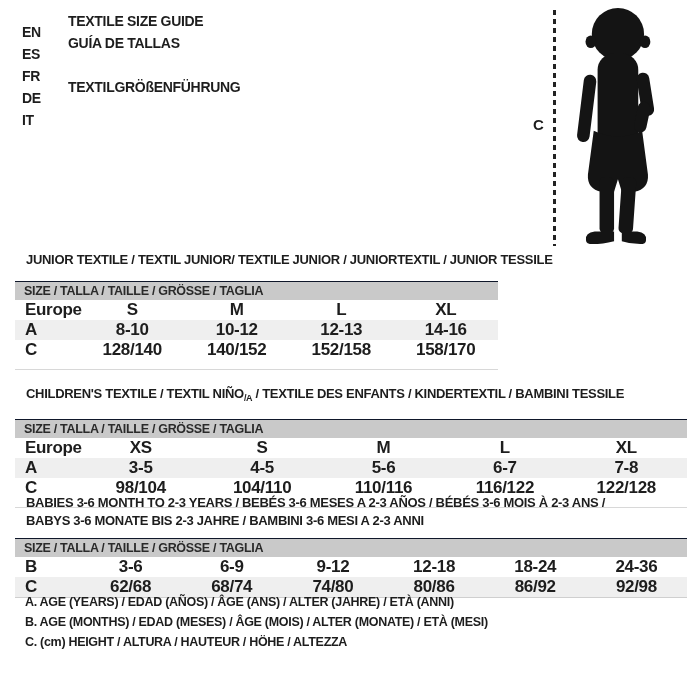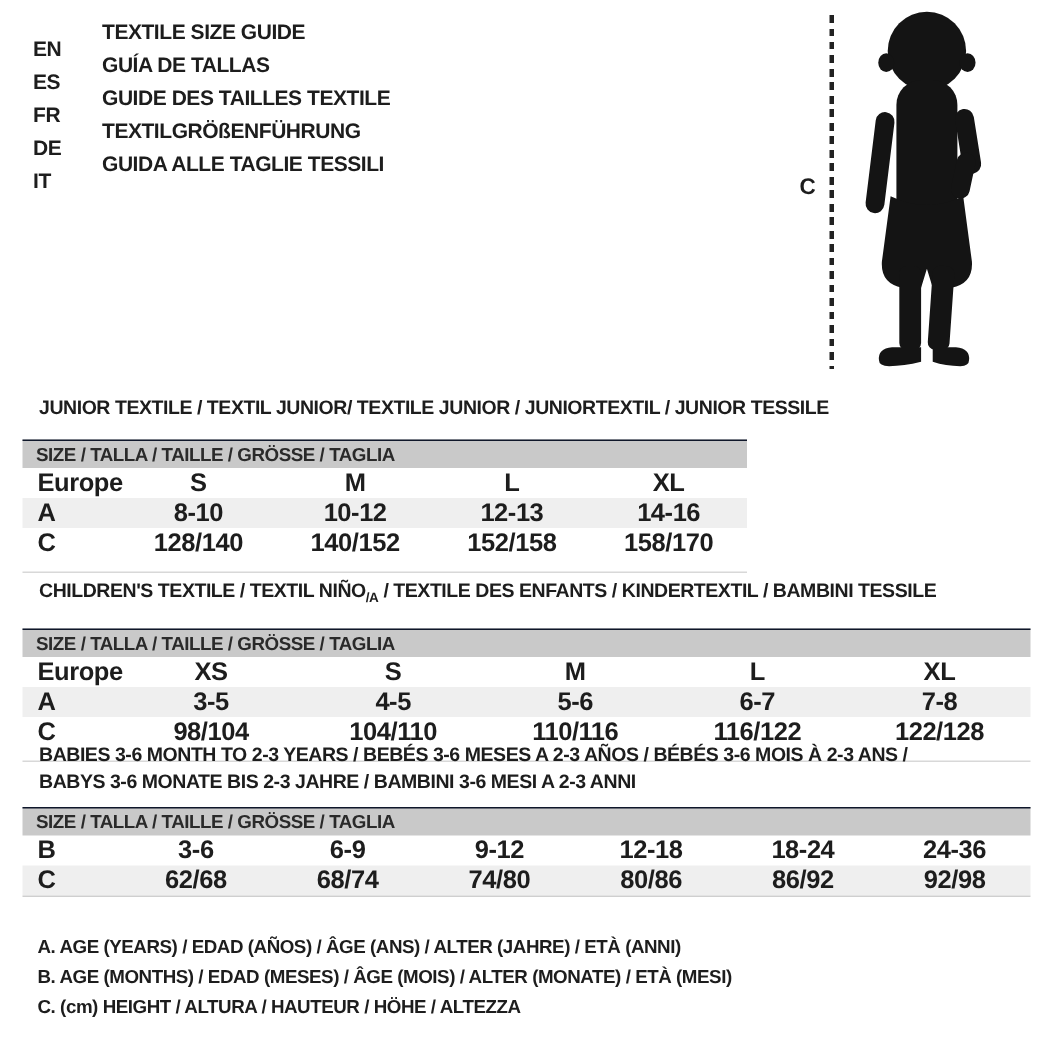--- a/index.html
+++ b/index.html
@@ -13,66 +13,64 @@
   .lang-block{position:absolute;left:22px;top:10px;}
   .lang-row{display:flex;height:22px;align-items:center;font-size:14px;}
   .lang-code{width:46px;flex:0 0 46px;margin-top:22px;}
   
   .measure-c{position:absolute;left:533px;top:116px;font-size:15px;}
   .dash-line{position:absolute;left:553px;top:10px;width:3px;height:236px;
     background:repeating-linear-gradient(to bottom,#222 0 5px,transparent 5px 9px);}
   .toddler{position:absolute;left:562px;top:5px;}
   
   .size-table{position:absolute;left:15px;}
-  .t1{top:253px;width:483px;margin-top:12px;}
+  .t1{top:253px;width:483px;}
   .t2{top:374px;width:672px;margin-top:13px;}
   .t3{top:494px;width:672px;}
   .tbl-title{font-size:13px;line-height:14px;padding-left:11px;margin-bottom:14px;white-space:nowrap;}
   .t3 .tbl-title{line-height:18px;margin-bottom:8px;}
   .tbl-title sub{font-size:9px;vertical-align:-3px;letter-spacing:-0.3px;}
   .tbl-head{height:18px;background:#c9c9c9;border-top:1px solid #0f172a;
     display:flex;align-items:center;padding-left:9px;font-size:12.5px;color:#2a2a2a;}
   .tbl-row{display:grid;height:20px;align-items:center;font-size:17px;}
   .cols-4{grid-template-columns:65px repeat(4,1fr);}
   .cols-5{grid-template-columns:65px repeat(5,1fr);}
   .cols-6{grid-template-columns:65px repeat(6,1fr);}
   .tbl-body .tbl-row:nth-child(even){background:#efefef;}
   .row-label{padding-left:10px;text-align:left;}
   .size-cell{text-align:center;}
   .tbl-foot{height:9px;border-bottom:1px solid #d8d8d8;}
   .t3 .tbl-foot{height:0;border-bottom:1px solid #cfcfcf;}
   
-  .footnotes{position:absolute;left:25px;top:621px;font-size:12.5px;}
+  .footnotes{position:absolute;left:25px;top:592px;font-size:12.5px;}
   .footnote{height:20px;line-height:20px;white-space:nowrap;}
 </style>
 </head>
 <body>
 
 <div class="canvas">
 
   <div class="lang-block">
     <div class="lang-row">
       <span class="lang-code">EN</span>
       <span class="lang-label">TEXTILE SIZE GUIDE</span>
     </div>
     <div class="lang-row">
       <span class="lang-code">ES</span>
       <span class="lang-label">GUÍA DE TALLAS</span>
     </div>
     <div class="lang-row">
       <span class="lang-code">FR</span>
-      <span class="lang-label">GUIDE DES TAILLES TEXTILE</span>
     </div>
     <div class="lang-row">
       <span class="lang-code">DE</span>
       <span class="lang-label">TEXTILGRÖßENFÜHRUNG</span>
     </div>
     <div class="lang-row">
       <span class="lang-code">IT</span>
-      <span class="lang-label">GUIDA ALLE TAGLIE TESSILI</span>
     </div>
   </div>
 
   <span class="measure-c">C</span>
   <div class="dash-line"></div>
   <svg class="toddler" width="108" height="242" viewBox="0 0 110 250" aria-hidden="true">
     <g fill="#141414">
       <circle cx="57" cy="30" r="27"></circle>
       <ellipse cx="29" cy="38" rx="5.5" ry="6.5"></ellipse>
       <ellipse cx="85" cy="38" rx="5.5" ry="6.5"></ellipse>

